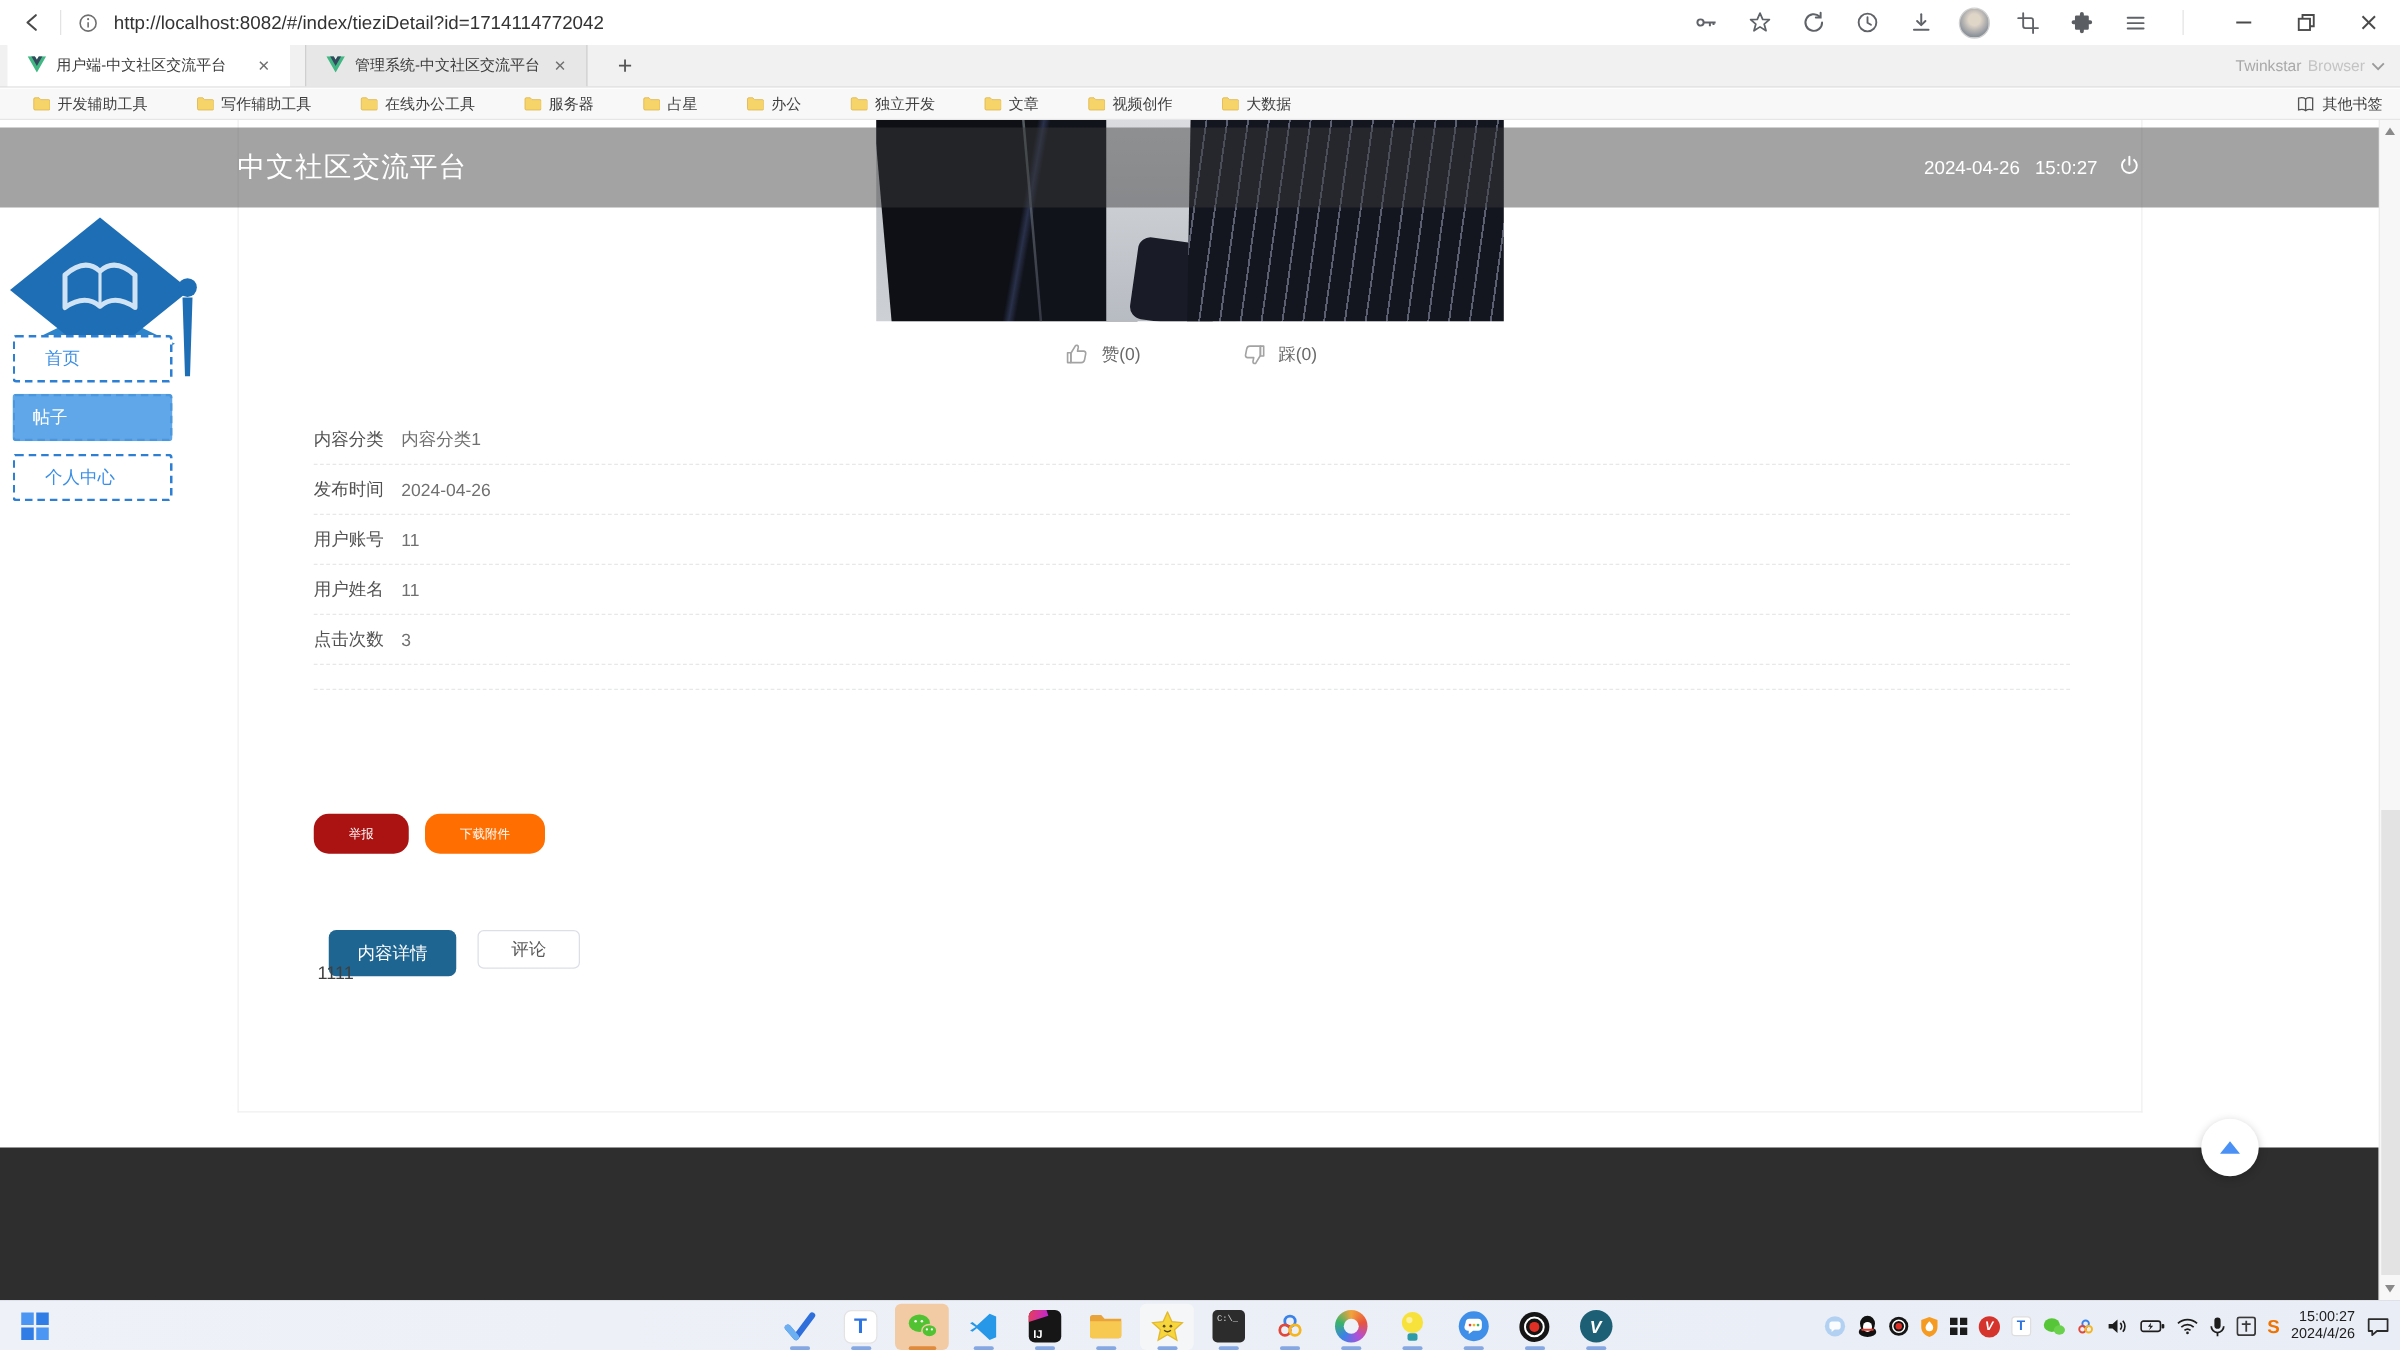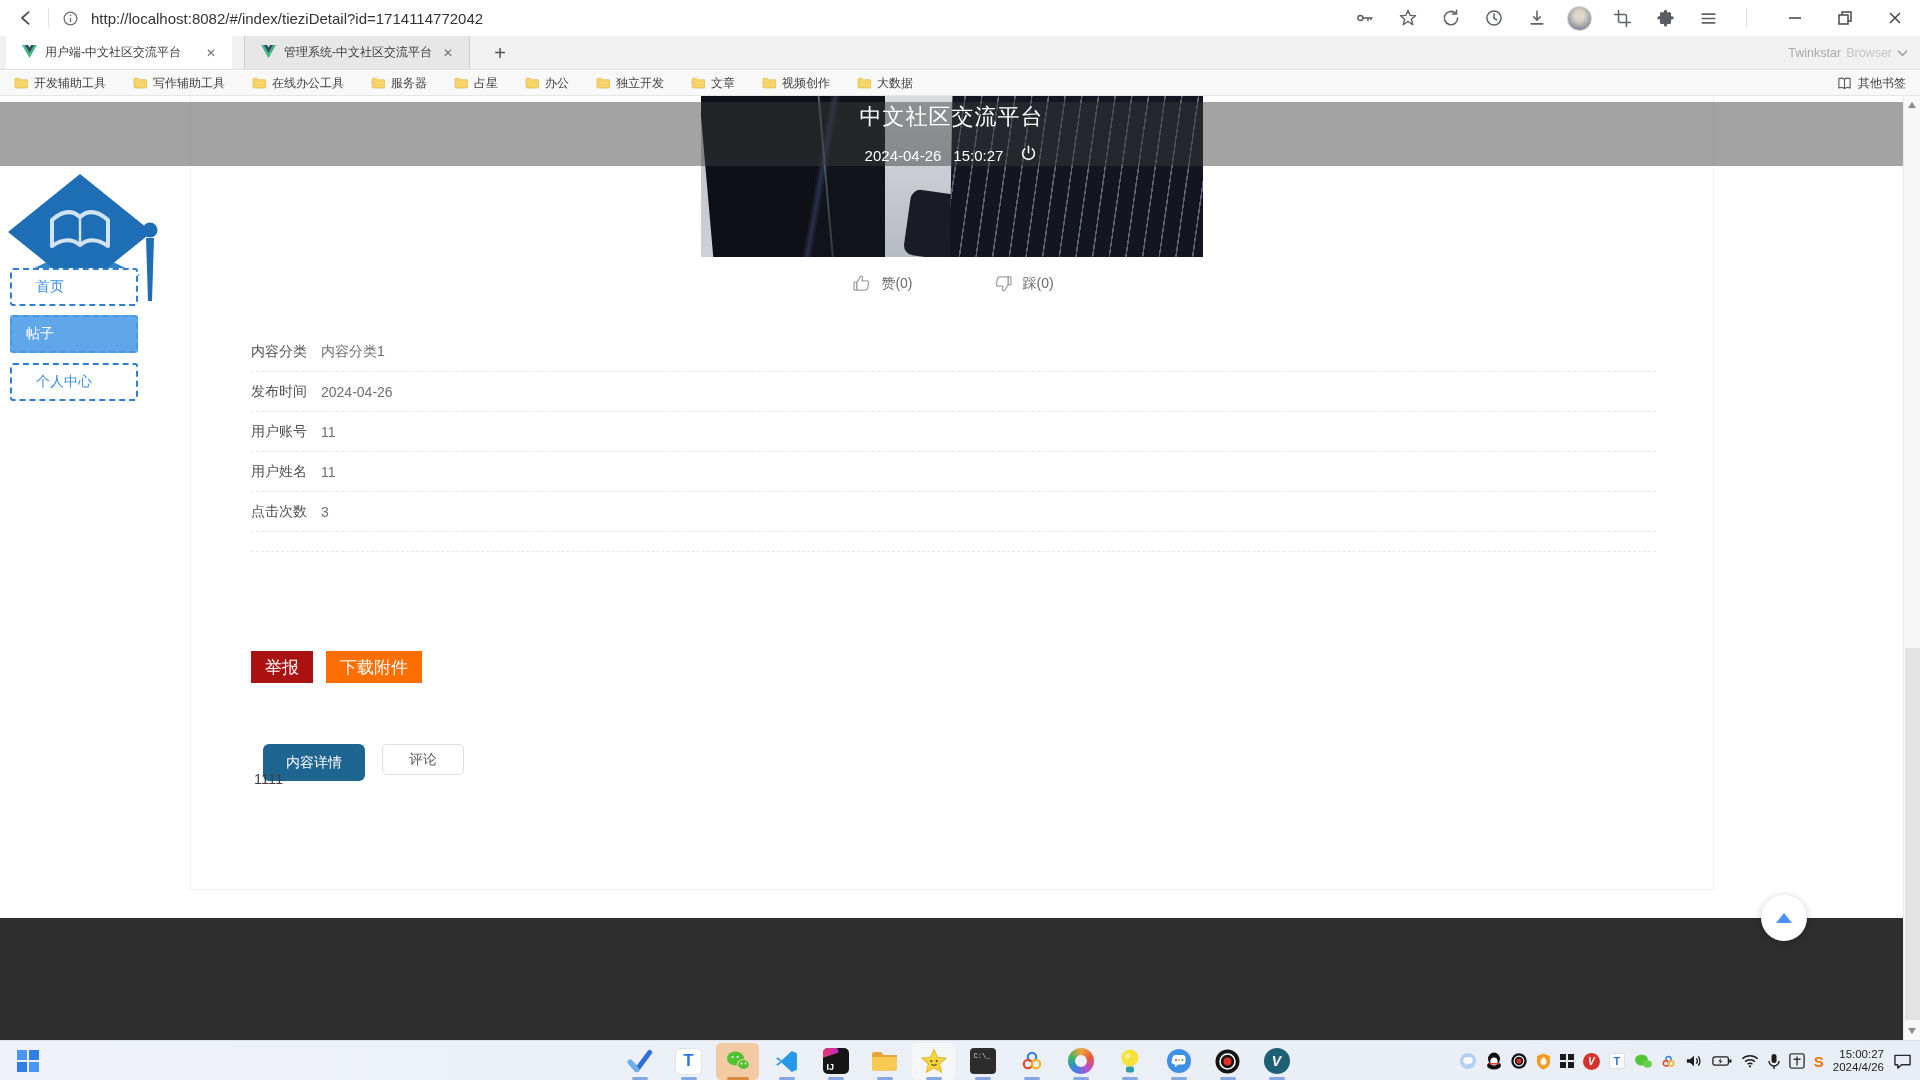--- a/index.html
+++ b/index.html
@@ -23,38 +23,38 @@
   .tab.t2 { left:244px; width:226px; background:#e7e7e7; border-left:1px solid #cfcfcf; border-right:1px solid #cfcfcf; }
   .tab-label { white-space:nowrap; overflow:hidden; text-overflow:ellipsis; flex:1; }
   .tab-close { color:#707070; font-size:12px; cursor:default; }
   .newtab { position:absolute; left:486px; top:3px; width:28px; height:28px; display:flex; align-items:center; justify-content:center; font-size:20px; color:#555; }
   .brand { position:absolute; right:12px; top:0; height:33px; display:flex; align-items:center; gap:5px; font-size:12.5px; }
   .brand-name { color:#a9a9a9; }
   .brand-suffix { color:#c4c4c4; }
 
   
   .bookmarks { position:absolute; top:71px; left:0; width:1920px; height:25px; background:#f8f8f8; border-bottom:1px solid #e6e6e6; display:flex; align-items:center; gap:27px; padding-left:14px; font-size:12px; color:#3f3f3f; }
-  .bm { display:flex; align-items:center; gap:6px; white-space:nowrap; }
+  .bm { display:flex; align-items:center; gap:6px; white-space:nowrap;margin-left:12px; }
   .bm-other { position:absolute; right:14px; display:flex; align-items:center; gap:6px; }
 
   
   .viewport { position:absolute; top:96px; left:0; width:1920px; height:944px; background:#fff; overflow:hidden; }
   .card { position:absolute; left:190px; top:-1px; width:1524px; height:795px; background:#fff; border:1px solid #f0f0f0; border-top:none; }
 
   
   .post-image { position:absolute; left:510px; top:0; width:502px; height:162px; background:linear-gradient(180deg,#bcbfc5,#cdd0d4); overflow:hidden; }
   .pi-jacketL { position:absolute; left:6px; top:-34px; width:196px; height:240px; background:linear-gradient(105deg,#0e1016 54%,#29304a 56%,#11131b 58%); transform:rotate(-5deg); }
   .pi-jacketL::after { content:''; position:absolute; left:60%; top:0; width:2px; height:100%; background:linear-gradient(#9aa,#445); opacity:.55; }
   .pi-shirt { position:absolute; left:184px; top:0; width:104px; height:162px; background:linear-gradient(180deg,#dadcdf,#b7bbc2); }
   .pi-hand { position:absolute; left:206px; top:98px; width:68px; height:66px; background:#191c26; border-radius:10px; transform:rotate(8deg); }
   .pi-jacketR { position:absolute; left:250px; top:-22px; width:256px; height:214px; transform:rotate(1deg); background:repeating-linear-gradient(97deg,#14161f 0 15px,#5a5f72 15px 16.5px); }
 
   
   .site-header { position:absolute; left:0; top:6px; width:1903px; height:64px; background:rgba(60,60,60,0.47); z-index:6; }
-  .sh-inner { position:absolute; left:190px; top:0; width:1523px; height:64px; display:flex; align-items:center; justify-content:space-between;flex-direction:column; }
+  .sh-inner { position:absolute; left:190px; top:0; width:1523px; height:64px; display:flex; align-items:center; justify-content:space-between; }
   .sh-title { font-size:22px; color:#fff; letter-spacing:1px; }
   .sh-right { display:flex; align-items:center; gap:16px; color:#fff; font-size:15px; }
   .sh-datetime { display:flex; gap:12px; }
 
   
   .logo-wrap { position:absolute; left:0; top:72px; width:170px; height:140px; }
   .nav-item { position:absolute; left:10px; width:128px; height:38px; border:2px dashed #2d7fd3; border-radius:3px; display:flex; align-items:center; padding-left:24px; font-size:14px; color:#3a8ee6; background:#fff; }
   .nav-item.active { background:#5fa7e8; color:#fff; border-color:#4a97dd; padding-left:14px; }
   .nav-home { top:172px; }
   .nav-posts { top:219px; }
@@ -67,21 +67,21 @@
 
   
   .details { position:absolute; left:60px; top:237px; width:1405px; }
   .drow { height:40px; display:flex; align-items:center; gap:14px; font-size:14px; border-bottom:1px dashed #e6e8ea; }
   .dlabel { color:#515151; }
   .dvalue { color:#707070; }
   .drow-spacer { height:20px; border-bottom:1px dashed #e6e8ea; }
 
   
   .btns { position:absolute; left:60px; top:556px; display:flex; gap:13px; }
-  .btn { height:32px; border:none; border-radius:0; color:#fff; font-size:17px; font-family:inherit; display:flex; align-items:center; justify-content:center; padding:0 14px; }
+  .btn { height:32px; border:none; border-radius:12px; color:#fff; font-size:10px; font-family:inherit; display:flex; align-items:center; justify-content:center; padding:0 28px; }
   .btn-report { background:#ab1212; }
   .btn-download { background:#ff6e00; }
 
   
   .ctabs { position:absolute; left:72px; top:649px; display:flex; gap:17px; }
   .ctab-active { width:102px; height:37px; background:#1f6591; border-radius:6px; color:#fff; font-size:14px; display:flex; align-items:center; justify-content:center; }
   .ctab { width:82px; height:31px; background:#fff; border:1px solid #dcdfe6; border-radius:5px; color:#5a5a5a; font-size:14px; display:flex; align-items:center; justify-content:center; }
 
   .content-text { position:absolute; left:63px; top:676px; font-size:14.5px; color:#3f3f3f; }
 

